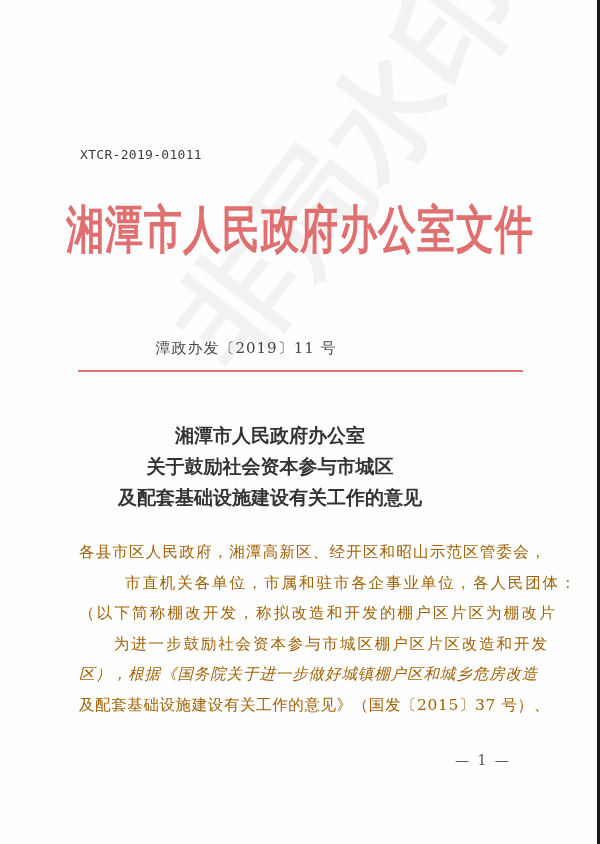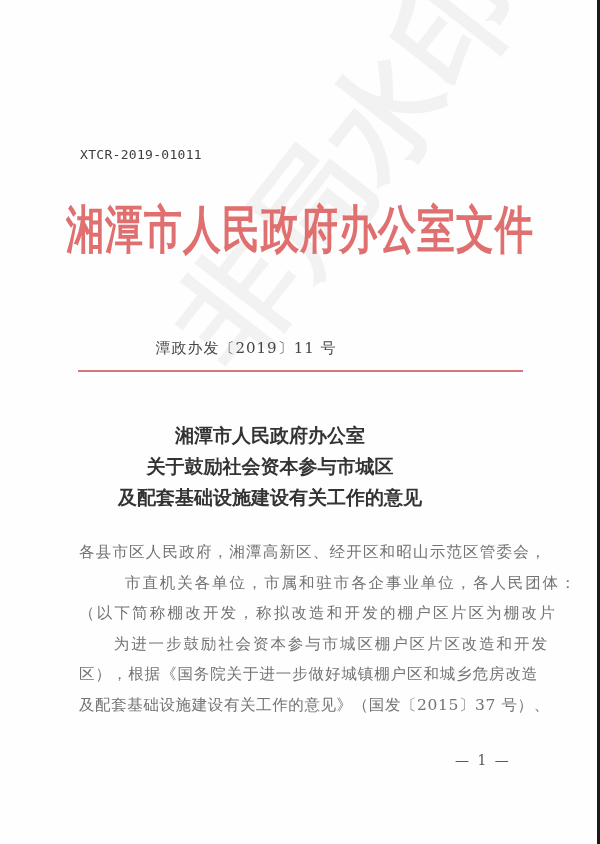--- a/index.html
+++ b/index.html
@@ -97,21 +97,21 @@
     }
     .title-line {
       display: block;
     }
     .body-text {
       position: absolute;
       left: 79px;
       width: 450px;
       top: 537px;
       font-size: 15.5px;
-      color: #737373;
+      color: #a16207;
       line-height: 30.5px;
     }
     .line {
       display: block;
       white-space: nowrap;
       letter-spacing: 1.8px;
     }
     .page-number {
       position: absolute;
       left: 455px;
@@ -140,20 +140,20 @@
     <span class="title-line">湘潭市人民政府办公室</span>
     <span class="title-line">关于鼓励社会资本参与市城区</span>
     <span class="title-line">及配套基础设施建设有关工作的意见</span>
   </div>
 
   <div class="body-text">
     <span class="line" style="letter-spacing:1.2px;">各县市区人民政府，湘潭高新区、经开区和昭山示范区管委会，</span>
     <span class="line" style="letter-spacing:1.9px;margin-left:46px;">市直机关各单位，市属和驻市各企事业单位，各人民团体：</span>
     <span class="line" style="letter-spacing:2.2px;">（以下简称棚改开发，称拟改造和开发的棚户区片区为棚改片</span>
     <span class="line" style="letter-spacing:1.9px;">　　为进一步鼓励社会资本参与市城区棚户区片区改造和开发</span>
-    <span class="line" style="letter-spacing:0.9px;">区），根据《国务院关于进一步做好城镇棚户区和城乡危房改造</span>
+    <span class="line" style="letter-spacing:0.9px;font-style:italic;">区），根据《国务院关于进一步做好城镇棚户区和城乡危房改造</span>
     <span class="line" style="letter-spacing:0.6px;text-align:right;">及配套基础设施建设有关工作的意见》（国发〔2015〕37 号）、</span>
   </div>
 
   <div class="page-number">— 1 —</div>
 </div>
 
 <div class="right-edge"></div>
 
 </body></html>

